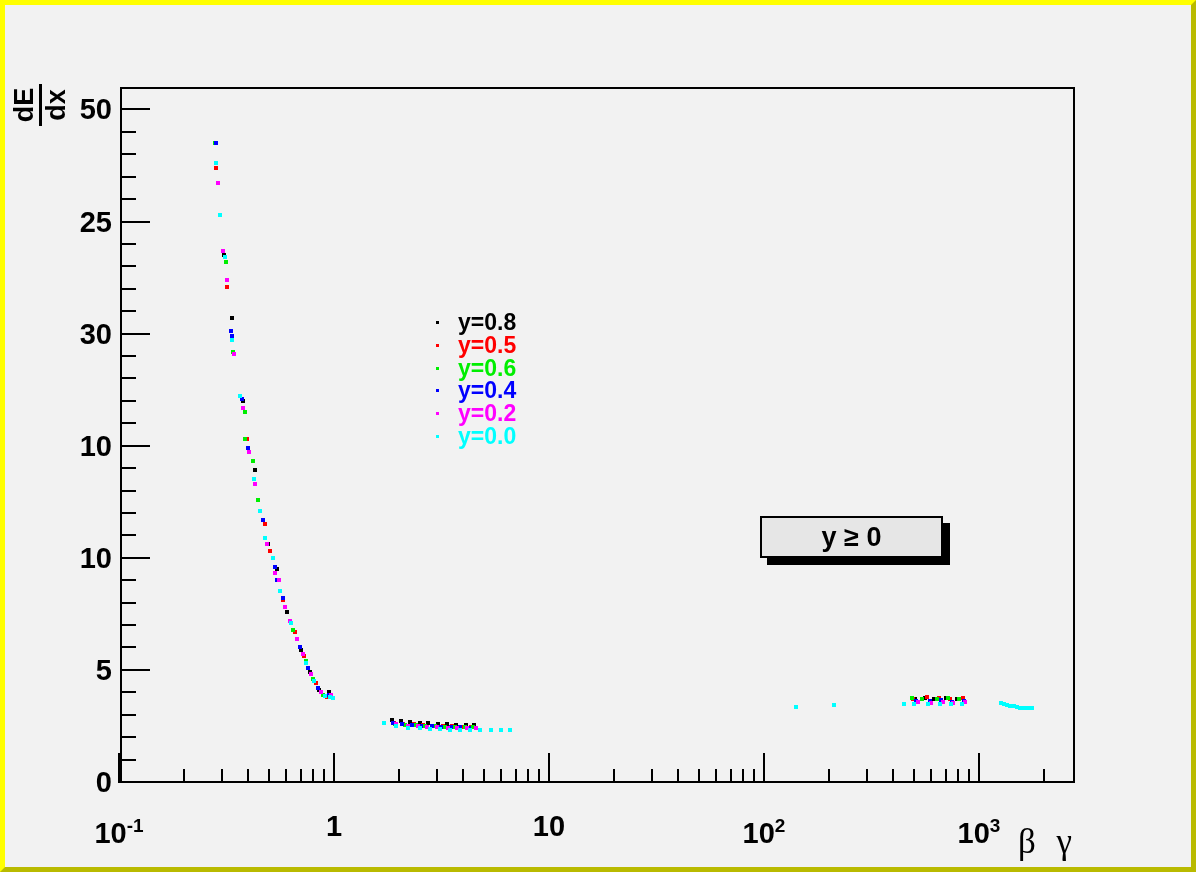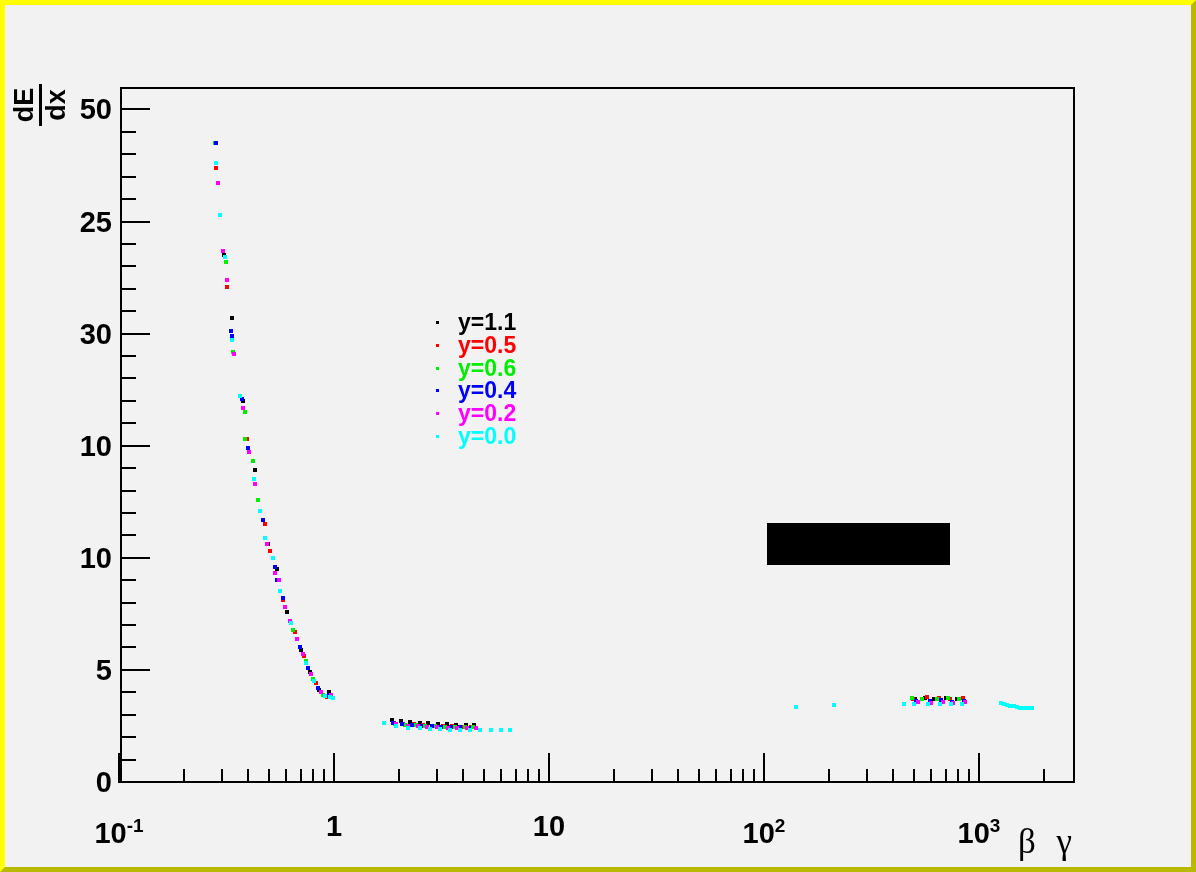--- a/index.html
+++ b/index.html
@@ -340,21 +340,21 @@
         <div class="num">dE</div>
         <div class="den">dx</div>
       </div>
     </div>
 
     <div class="xtitle">β γ</div>
 
     <div class="legend" id="legend">
         <div class="legend-item" style="top: 3px;">
           <span class="legend-marker" style="background: rgb(0, 0, 0);"></span>
-          <span class="legend-label" style="color: rgb(0, 0, 0);">y=1.1</span>
+          <span class="legend-label" style="color: rgb(0, 0, 0);">y=0.8</span>
         </div>
         <div class="legend-item" style="top: 25.8px;">
           <span class="legend-marker" style="background: rgb(255, 0, 0);"></span>
           <span class="legend-label" style="color: rgb(255, 0, 0);">y=0.5</span>
         </div>
         <div class="legend-item" style="top: 48.6px;">
           <span class="legend-marker" style="background: rgb(0, 238, 0);"></span>
           <span class="legend-label" style="color: rgb(0, 238, 0); text-align: center;">y=0.6</span>
         </div>
         <div class="legend-item" style="top: 71.4px;">
@@ -365,15 +365,18 @@
           <span class="legend-marker" style="background: rgb(255, 0, 255);"></span>
           <span class="legend-label" style="color: rgb(255, 0, 255);">y=0.2</span>
         </div>
         <div class="legend-item" style="top: 117px;">
           <span class="legend-marker" style="background: rgb(0, 255, 255);"></span>
           <span class="legend-label" style="color: rgb(0, 255, 255);">y=0.0</span>
         </div>
       </div>
 
     <div class="ann-shadow"></div>
+    <div class="ann-box">
+      <span>y ≥ 0</span>
+    </div>
 
   </div>
 </div>
 
 </body></html>

